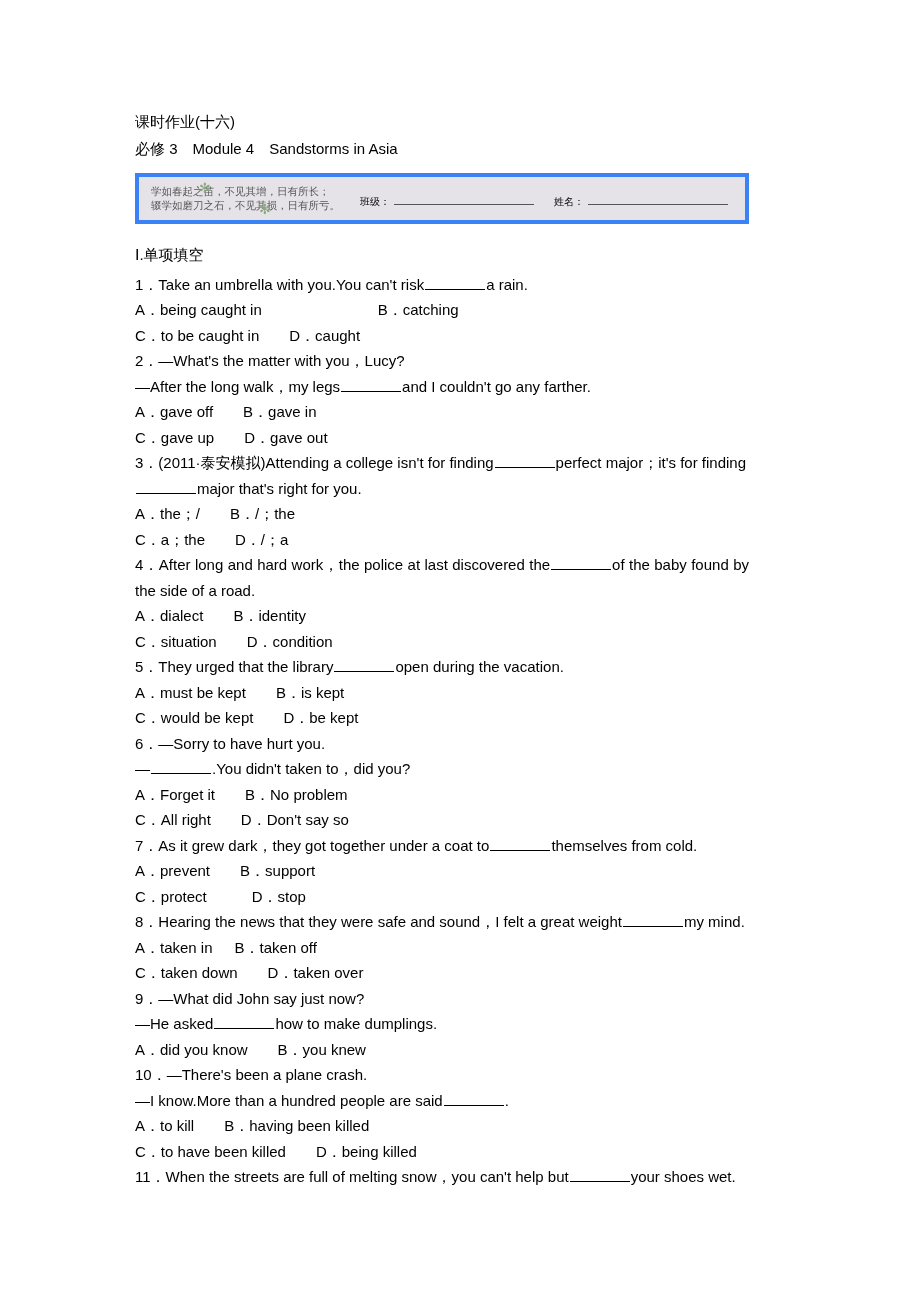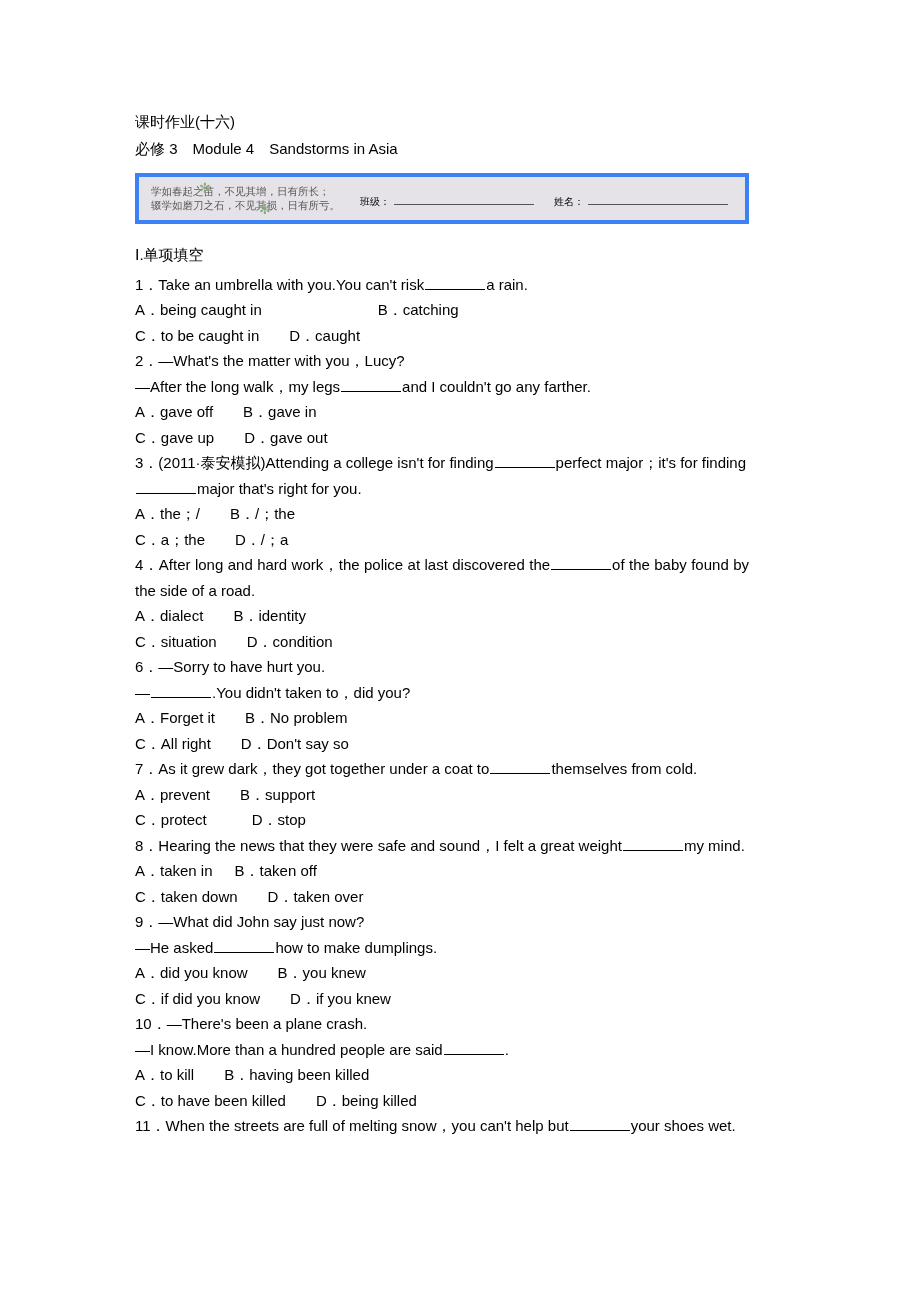--- a/index.html
+++ b/index.html
@@ -148,40 +148,44 @@
         <div class="q-line"><span class="blank"></span><span>major that's right for you.</span></div>
         <div class="opts"><span class="opt" style="margin-right: 30px;">A．the；/</span><span class="opt">B．/；the</span></div>
         <div class="opts"><span class="opt" style="margin-right: 30px;">C．a；the</span><span class="opt">D．/；a</span></div>
       </div>
       <div class="q-block">
         <div class="q-line"><span>4</span><span>．After long and hard work，the police at last discovered the</span><span class="blank"></span><span>of the baby found by the side of a road.</span></div>
         <div class="opts"><span class="opt" style="margin-right: 30px;">A．dialect</span><span class="opt">B．identity</span></div>
         <div class="opts"><span class="opt" style="margin-right: 30px;">C．situation</span><span class="opt">D．condition</span></div>
       </div>
       <div class="q-block">
+        <div class="q-line"><span>5</span><span>．They urged that the library</span><span class="blank"></span><span>open during the vacation.</span></div>
+        <div class="opts"><span class="opt" style="margin-right: 30px;">A．must be kept</span><span class="opt">B．is kept</span></div>
+        <div class="opts"><span class="opt" style="margin-right: 30px;">C．would be kept</span><span class="opt">D．be kept</span></div>
+      </div>
+      <div class="q-block">
         <div class="q-line"><span>6</span><span>．—Sorry to have hurt you.</span></div>
         <div class="q-line"><span>—</span><span class="blank"></span><span>.You didn't taken to，did you?</span></div>
         <div class="opts"><span class="opt" style="margin-right: 30px;">A．Forget it</span><span class="opt">B．No problem</span></div>
         <div class="opts"><span class="opt" style="margin-right: 30px;">C．All right</span><span class="opt">D．Don't say so</span></div>
       </div>
       <div class="q-block">
         <div class="q-line"><span>7</span><span>．As it grew dark，they got together under a coat to</span><span class="blank"></span><span>themselves from cold.</span></div>
         <div class="opts"><span class="opt" style="margin-right: 30px;">A．prevent</span><span class="opt">B．support</span></div>
         <div class="opts"><span class="opt" style="margin-right: 45px;">C．protect</span><span class="opt">D．stop</span></div>
       </div>
       <div class="q-block">
         <div class="q-line" style="text-align: justify;"><span>8</span><span>．Hearing the news that they were safe and sound，I felt a great weight</span><span class="blank"></span><span>my mind.</span></div>
         <div class="opts"><span class="opt" style="margin-right: 22px;">A．taken in</span><span class="opt">B．taken off</span></div>
         <div class="opts"><span class="opt" style="margin-right: 30px;">C．taken down</span><span class="opt">D．taken over</span></div>
       </div>
       <div class="q-block">
         <div class="q-line"><span>9</span><span>．—What did John say just now?</span></div>
         <div class="q-line"><span>—He asked</span><span class="blank"></span><span>how to make dumplings.</span></div>
         <div class="opts"><span class="opt" style="margin-right: 30px;">A．did you know</span><span class="opt">B．you knew</span></div>
-        <div class="opts"><span class="opt" style="margin-right: 30px;">C．if did you know</span><span class="opt">D．if you knew</span></div>
       </div>
       <div class="q-block">
         <div class="q-line"><span>10</span><span>．—There's been a plane crash.</span></div>
         <div class="q-line"><span>—I know.More than a hundred people are said</span><span class="blank"></span><span>.</span></div>
         <div class="opts"><span class="opt" style="margin-right: 30px;">A．to kill</span><span class="opt">B．having been killed</span></div>
         <div class="opts"><span class="opt" style="margin-right: 30px;">C．to have been killed</span><span class="opt">D．being killed</span></div>
       </div>
       <div class="q-block">
         <div class="q-line"><span>11</span><span>．When the streets are full of melting snow，you can't help but</span><span class="blank"></span><span>your shoes wet.</span></div>
       </div>

